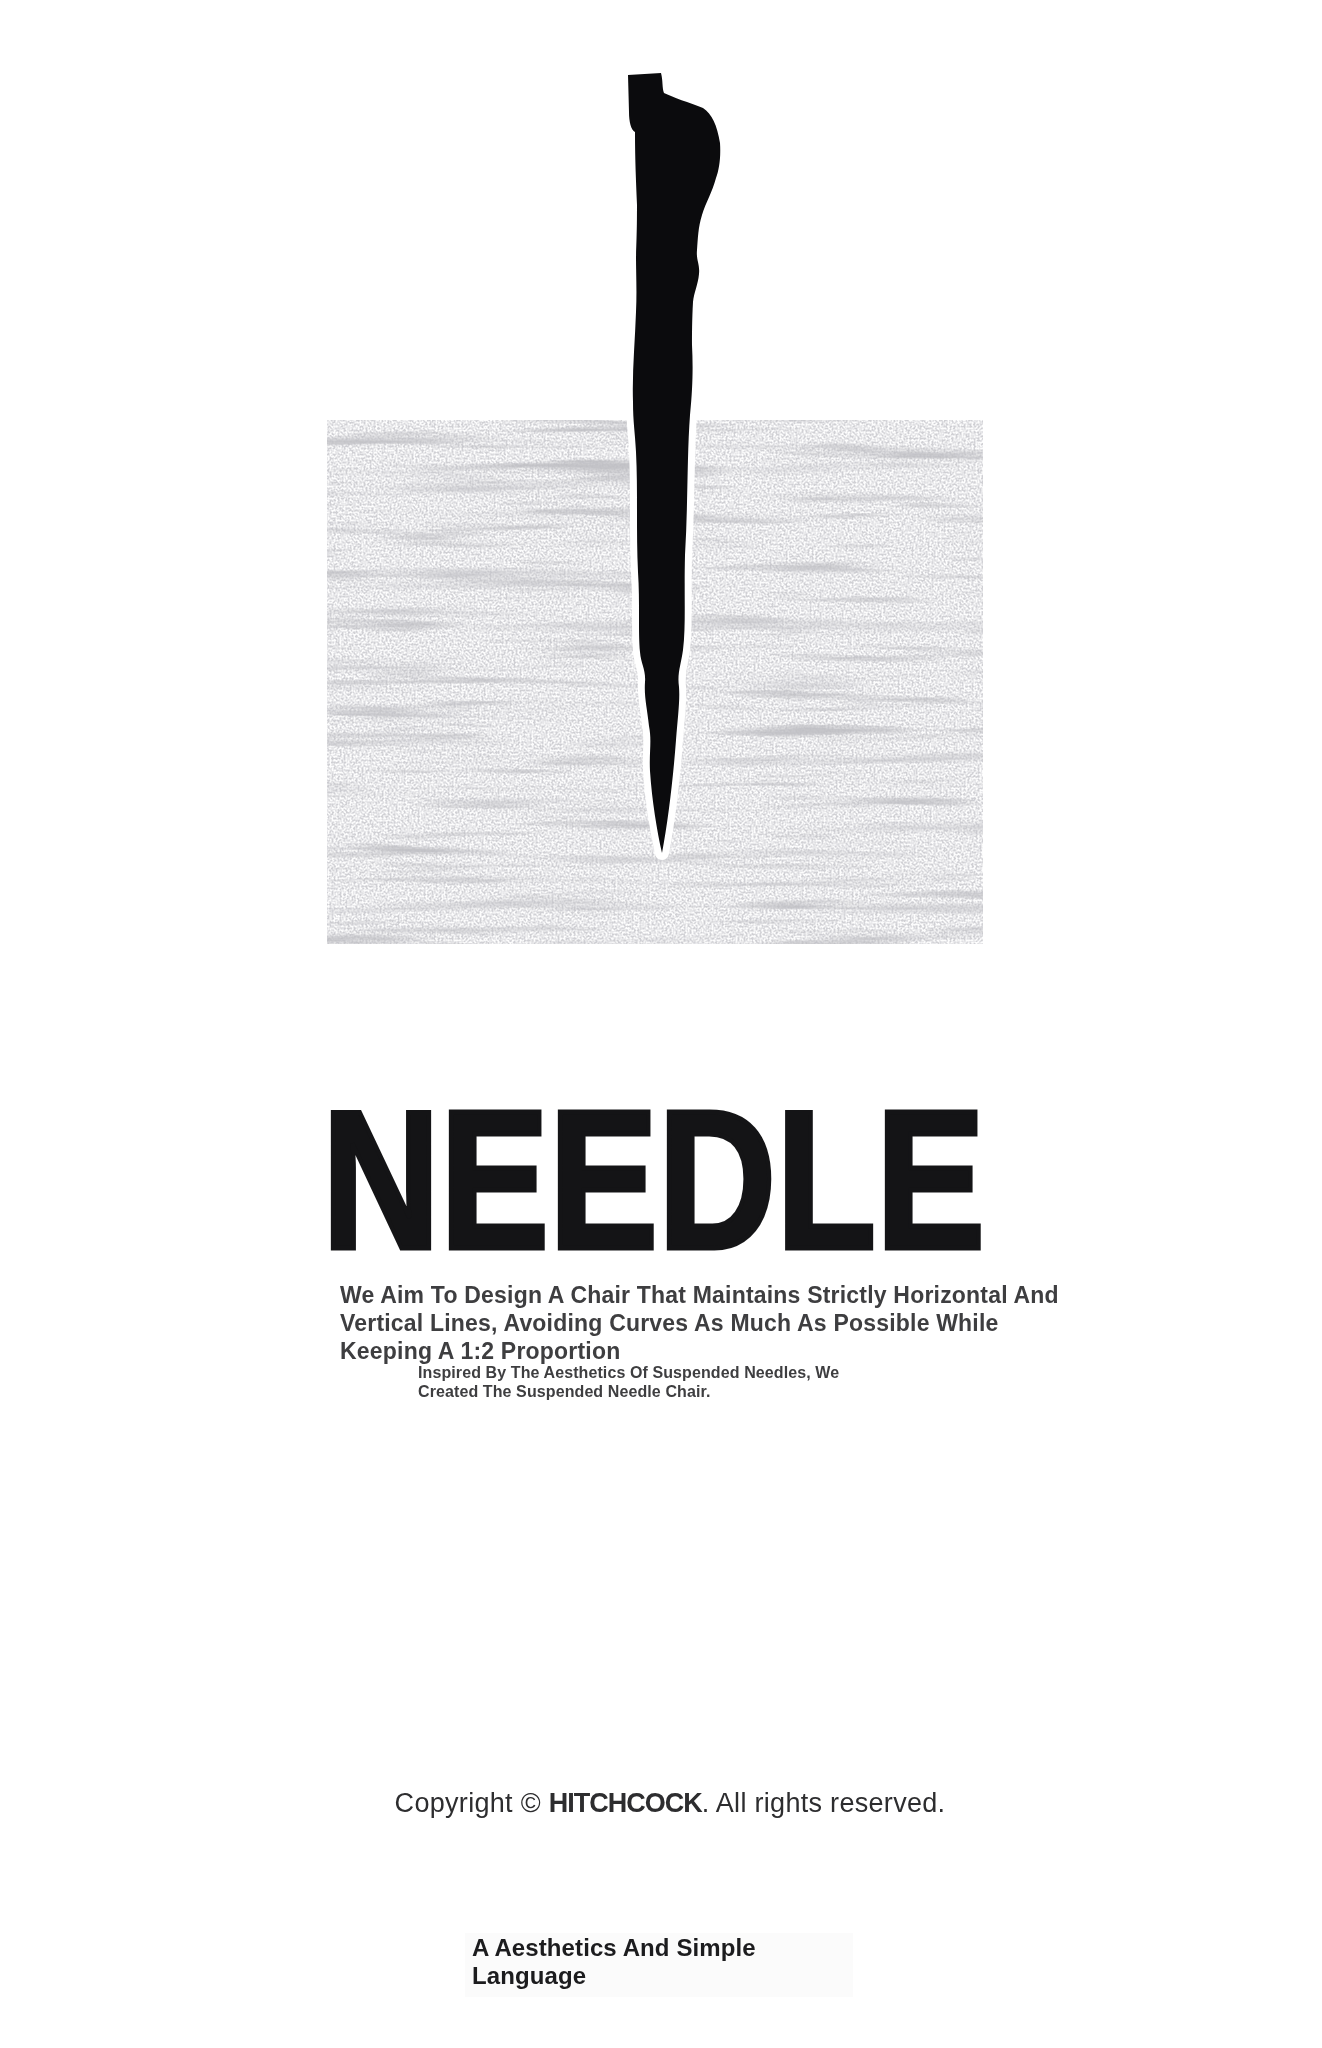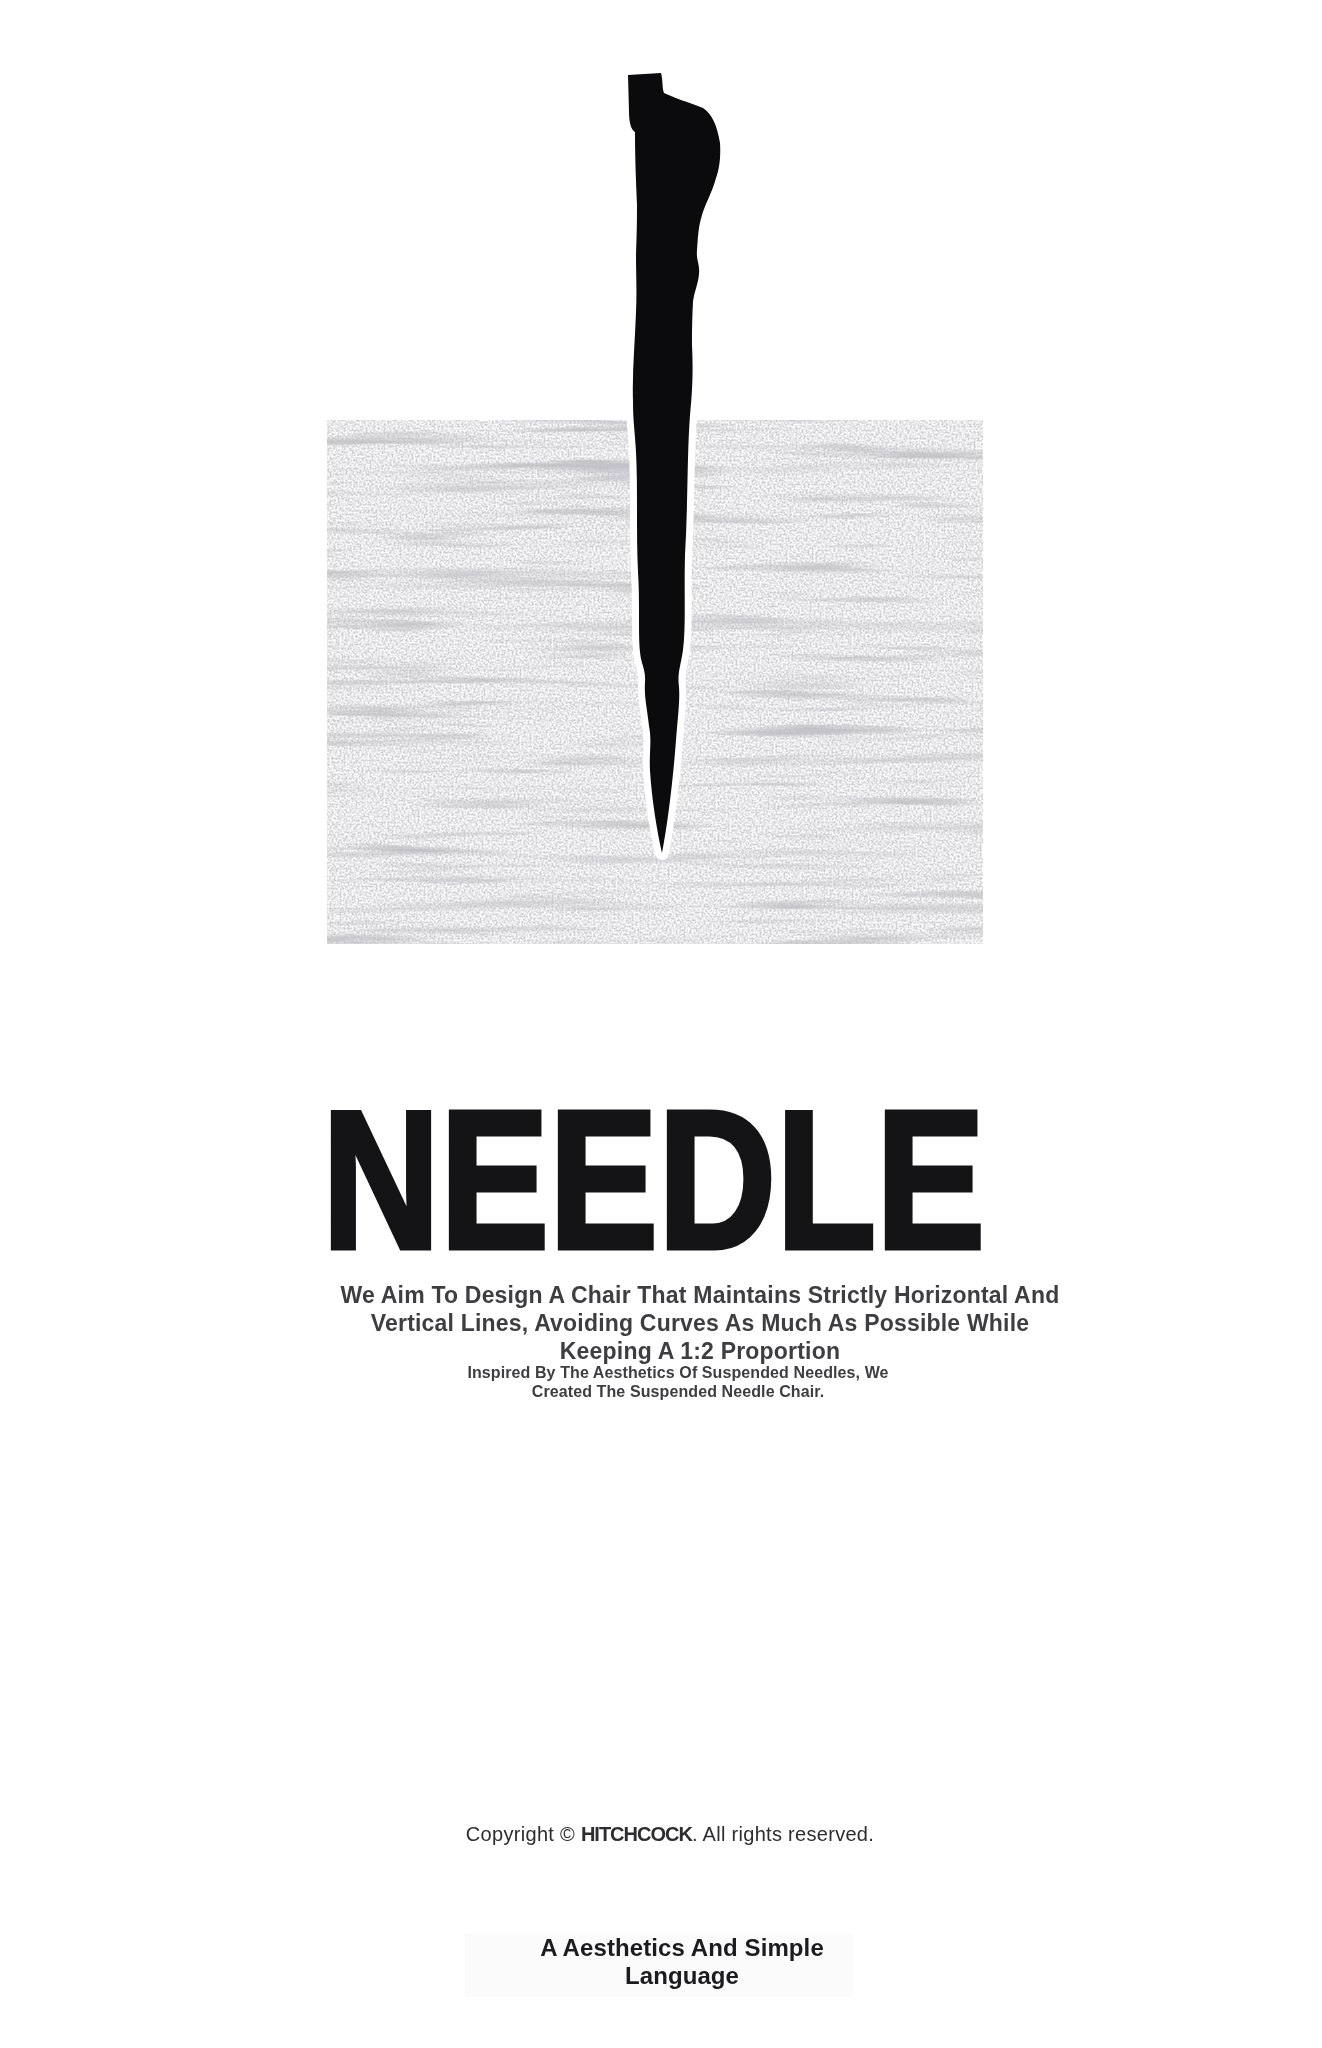--- a/index.html
+++ b/index.html
@@ -10,37 +10,36 @@
     --copyright-text:#2d2d2f;
     --footer-text:#1c1c1e;
     --footer-band:#fbfbfb;
   }
   .page {
     position:relative;
     width:1322px; height:2048px;
     background:var(--background);
     overflow:hidden;
     font-family:"Liberation Sans", sans-serif;
-    text-align:center;
   }
   .illustration { position:absolute; left:327px; top:60px; width:656px; height:900px; }
   .title-svg { position:absolute; left:322px; top:1100px; width:664px; height:152px; }
   .description {
     position:absolute; left:340px; top:1281px; width:720px;
     font-size:23px; line-height:28px; font-weight:bold; letter-spacing:0.2px;
     color:var(--body-text); white-space:pre-line;
   }
   .inspiration {
     position:absolute; left:418px; top:1363px; width:520px;
     font-size:16px; line-height:19px; font-weight:bold; letter-spacing:0.1px;
     color:var(--body-text); white-space:pre-line;
   }
   .copyright {
     position:absolute; left:670px; top:1788px; transform:translateX(-50%);
-    font-size:20px; letter-spacing:0.3px; color:var(--copyright-text); white-space:nowrap;margin-top:35px;
+    font-size:27px; letter-spacing:0.3px; color:var(--copyright-text); white-space:nowrap;
   }
   .copyright .brand { font-weight:bold; letter-spacing:-1px; }
   .footer-band {
     position:absolute; left:465px; top:1933px; width:388px; height:64px;
     background:var(--footer-band);
   }
   .footer-heading {
     position:absolute; left:472px; top:1934px; width:420px;
     font-size:24px; line-height:28px; font-weight:bold; letter-spacing:0.1px;
     color:var(--footer-text); white-space:pre-line;

